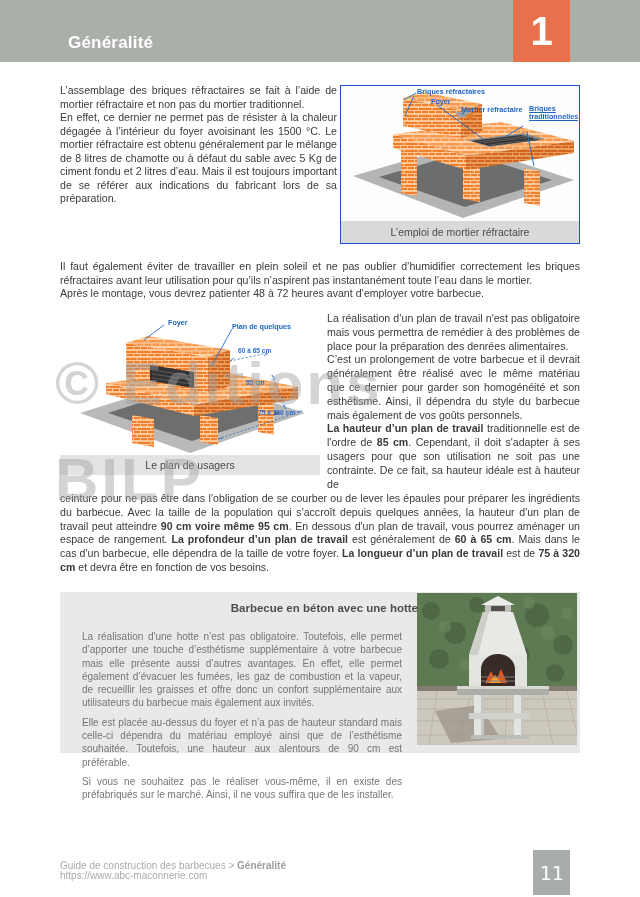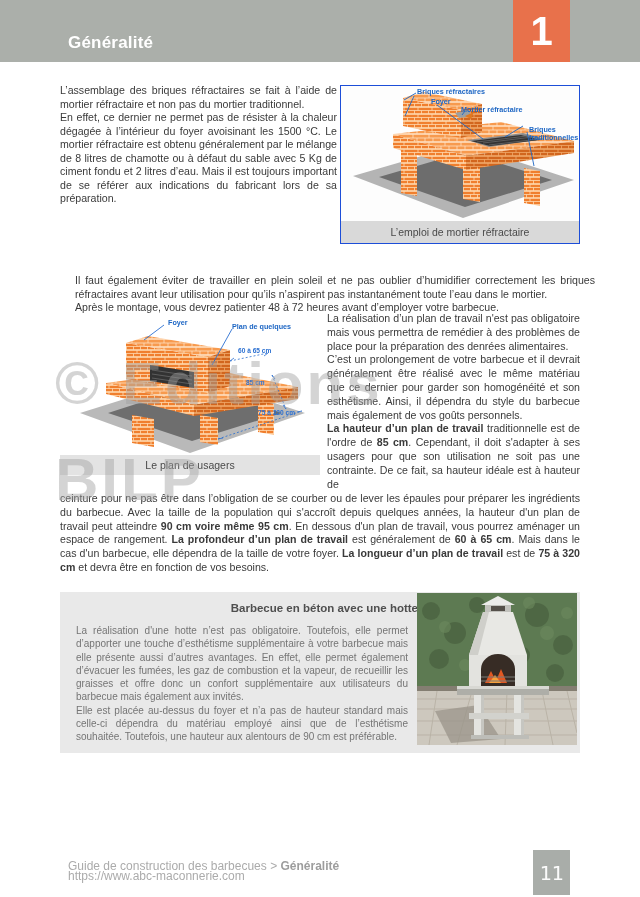--- a/index.html
+++ b/index.html
@@ -11,21 +11,21 @@
   .header-title{position:absolute;left:68px;top:33px;font-size:17px;font-weight:bold;color:#ffffff;letter-spacing:.2px;}
   .chapter-badge{position:absolute;left:513px;top:0;width:57px;height:62px;background:#e8714b;
     display:flex;align-items:center;justify-content:center;color:#ffffff;font-size:40px;font-weight:bold;}
 
   
   .body-txt{color:#3a3a3a;font-size:10.6px;line-height:13.5px;text-align:justify;}
   .body-txt p{margin:0;}
   b.seg{font-weight:bold;}
 
   .col1{position:absolute;left:60px;top:84px;width:277px;}
-  .wide1{position:absolute;left:60px;top:274px;width:520px;margin-left:15px;}
+  .wide1{position:absolute;left:60px;top:260px;width:520px;}
   .col2{position:absolute;left:327px;top:312px;width:253px;line-height:13.8px;}
   .wide2{position:absolute;left:60px;top:492px;width:520px;line-height:13.8px;}
 
   
   .figure{position:absolute;background:#fdfdfd;border:1px solid #1d4ed8;box-sizing:border-box;}
   .fig1{left:340px;top:85px;width:240px;height:159px;}
   .fig2{left:60px;top:315px;width:260px;height:160px;border:none;background:transparent;}
   .fig-picture{position:relative;overflow:hidden;}
   .fig1 .fig-picture{width:238px;height:135px;}
   .fig2 .fig-picture{width:260px;height:140px;}
@@ -34,25 +34,25 @@
   .fig2 .fig-caption{background:#e3e3e3;height:20px;line-height:20px;}
   .fig-label{position:absolute;color:#1d66c4;font-weight:bold;font-size:7.2px;line-height:8px;white-space:nowrap;}
   .fig-label.wrap{white-space:normal;}
   .dim-label{position:absolute;color:#2a6fd1;font-weight:bold;font-size:6.6px;white-space:nowrap;}
 
   
   .info-box{position:absolute;left:60px;top:592px;width:520px;height:161px;background:#e9e9e9;}
   .box-title{position:absolute;left:14px;top:10px;width:344px;text-align:right;
     font-size:11.5px;font-weight:bold;color:#4f4f4f;}
   .box-text{position:absolute;left:16px;top:32px;width:332px;color:#757575;font-size:10px;line-height:13.3px;text-align:justify;}
-  .box-text p{margin:0;}
+  .box-text p{margin:6px;}
   .box-photo{position:absolute;left:357px;top:1px;width:160px;height:152px;overflow:hidden;}
 
   
-  .footer-text{position:absolute;left:68px;top:861px;font-size:12px;line-height:10px;color:#ababab;}
+  .footer-text{position:absolute;left:60px;top:861px;font-size:10px;line-height:10px;color:#ababab;}
   .footer-text b{color:#9d9d9d;}
   .page-badge{position:absolute;left:533px;top:850px;width:37px;height:45px;background:#a9ada9;
     display:flex;align-items:center;justify-content:center;color:#fbfbfb;font-size:20px;
     font-family:"DejaVu Sans Mono",monospace;}
 
   
   .watermark{position:absolute;left:55px;top:336px;z-index:10;pointer-events:none;
     font-weight:bold;font-size:60px;line-height:96px;color:rgba(160,160,160,0.45);letter-spacing:3px;white-space:nowrap;}
 </style>
 </head>
@@ -115,21 +115,21 @@
             <path d="M73 10 L64 30"></path>
           <path d="M96 19 L142 53"></path>
           <path d="M124 25 L121 29"></path>
           <path d="M182 40 L164 51"></path>
             <path d="M186 46 L193 80"></path>
         </g>
       </svg>
       <div class="fig-label" style="left:76px;top:2px;">Briques réfractaires</div>
       <div class="fig-label" style="left:90px;top:12px;">Foyer</div>
       <div class="fig-label" style="left:120px;top:20px;">Mortier réfractaire</div>
-      <div class="fig-label wrap" style="left:188px;top:40px;width:48px;">Briques traditionnelles</div>
+      <div class="fig-label wrap" style="left:188px;top:19px;width:48px;text-decoration:underline;">Briques traditionnelles</div>
     </div>
     <div class="fig-caption">L’emploi de mortier réfractaire</div>
   </div>
 
   <div class="body-txt wide1">
     <p>Il faut également éviter de travailler en plein soleil et ne pas oublier d’humidifier correctement les briques réfractaires avant leur utilisation pour qu’ils n’aspirent pas instantanément toute l’eau dans le mortier.</p>
     <p>Après le montage, vous devrez patienter 48 à 72 heures avant d’employer votre barbecue.</p>
   </div>
 
   <div class="figure fig2">
@@ -186,20 +186,21 @@
 
   <div class="body-txt wide2">
     <p><span>ceinture pour ne pas être dans l’obligation de se courber ou de lever les épaules pour préparer les ingrédients du barbecue. Avec la taille de la population qui s'accroît depuis quelques années, la hauteur d'un plan de travail peut atteindre </span><b class="seg">90 cm voire même 95 cm</b><span>. En dessous d'un plan de travail, vous pourrez aménager un espace de rangement. </span><b class="seg">La profondeur d’un plan de travail</b><span> est généralement de </span><b class="seg">60 à 65 cm</b><span>. Mais dans le cas d'un barbecue, elle dépendra de la taille de votre foyer. </span><b class="seg">La longueur d’un plan de travail</b><span> est de </span><b class="seg">75 à 320 cm</b><span> et devra être en fonction de vos besoins.</span></p>
   </div>
 
   <div class="info-box">
     <div class="box-title">Barbecue en béton avec une hotte</div>
     <div class="box-text">
       <p>La réalisation d'une hotte n’est pas obligatoire. Toutefois, elle permet d’apporter une touche d’esthétisme supplémentaire à votre barbecue mais elle présente aussi d’autres avantages. En effet, elle permet également d’évacuer les fumées, les gaz de combustion et la vapeur, de recueillir les graisses et offre donc un confort supplémentaire aux utilisateurs du barbecue mais également aux invités.</p>
       <p>Elle est placée au-dessus du foyer et n’a pas de hauteur standard mais celle-ci dépendra du matériau employé ainsi que de l’esthétisme souhaitée. Toutefois, une hauteur aux alentours de 90 cm est préférable.</p>
+      <p>Si vous ne souhaitez pas le réaliser vous-même, il en existe des préfabriqués sur le marché. Ainsi, il ne vous suffira que de les installer.</p>
     </div>
     <div class="box-photo">
       <svg width="160" height="152" viewBox="0 0 160 152">
 
         <rect x="0" y="0" width="160" height="96" fill="#5d7a52"></rect>
         <g fill="#49603f" opacity=".7">
           <circle cx="14" cy="18" r="9"></circle>
             <circle cx="38" cy="40" r="11"></circle>
             <circle cx="120" cy="22" r="12"></circle>
           <circle cx="146" cy="52" r="10"></circle>

